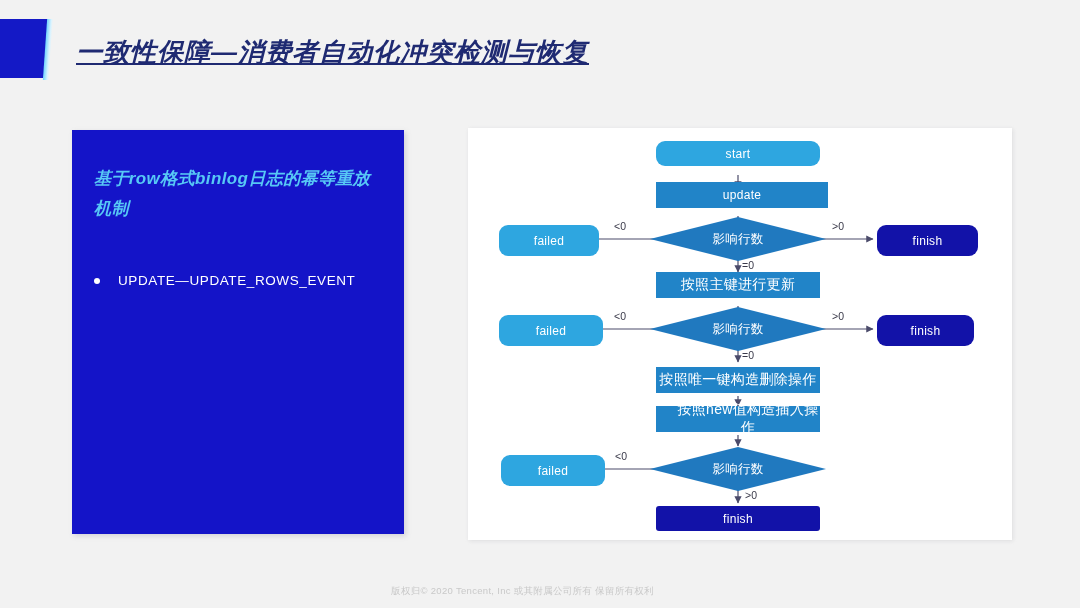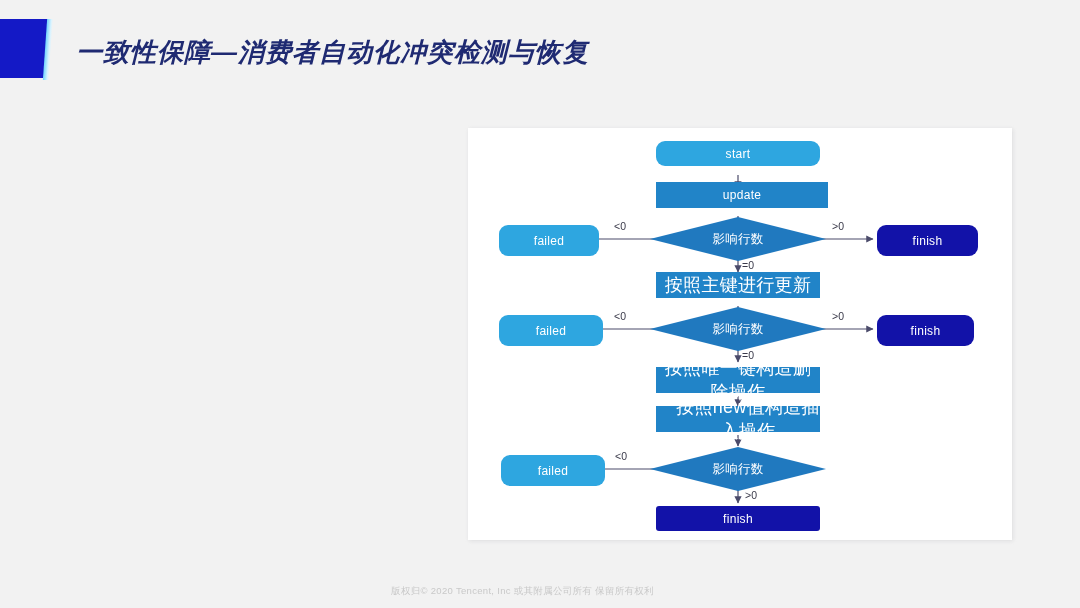--- a/index.html
+++ b/index.html
@@ -40,20 +40,21 @@
   .slide-title {
     position: absolute;
     left: 76px;
     top: 35px;
     font-size: 26px;
     font-weight: bold;
     font-style: italic;
     letter-spacing: 1px;
     color: #1f2a72;
     white-space: nowrap;
+    text-decoration: underline;
   }
 
   
   .left-panel {
     position: absolute;
     left: 72px;
     top: 130px;
     width: 332px;
     height: 404px;
     background: #1414c8;
@@ -127,21 +128,21 @@
   }
   .node.rounded-dark {
     background: #1212a8;
     border-radius: 9px;
   }
   .node.rect-dark {
     background: #1212a8;
     border-radius: 3px;
   }
   .node.cn {
-    font-size: 18px;
+    font-size: 14px;
   }
   .diamond {
     position: absolute;
     display: flex;
     align-items: center;
     justify-content: center;
   }
   .diamond .dshape {
     position: absolute;
     inset: 0;
@@ -184,20 +185,27 @@
 </style>
 </head>
 <body>
 
 <div class="slide">
 
   <div class="logo-mark"></div>
   <div class="logo-edge"></div>
   <div class="slide-title">一致性保障—消费者自动化冲突检测与恢复</div>
 
+  <div class="left-panel">
+    <div class="panel-heading">基于row格式binlog日志的幂等重放机制</div>
+    <div class="panel-bullet-row">
+      <span class="bullet-dot"></span>
+      <span class="panel-bullet-text">UPDATE—UPDATE_ROWS_EVENT</span>
+    </div>
+  </div>
 
   <div class="chart-card">
     <div class="flow">
 
       <svg class="flow-svg" viewBox="0 0 544 412">
         <defs>
           <marker id="ah" markerWidth="7" markerHeight="7" refX="5.6" refY="3" orient="auto">
             <path d="M0,0 L6,3 L0,6 z" fill="#4a4a6a"></path>
           </marker>
         </defs>

